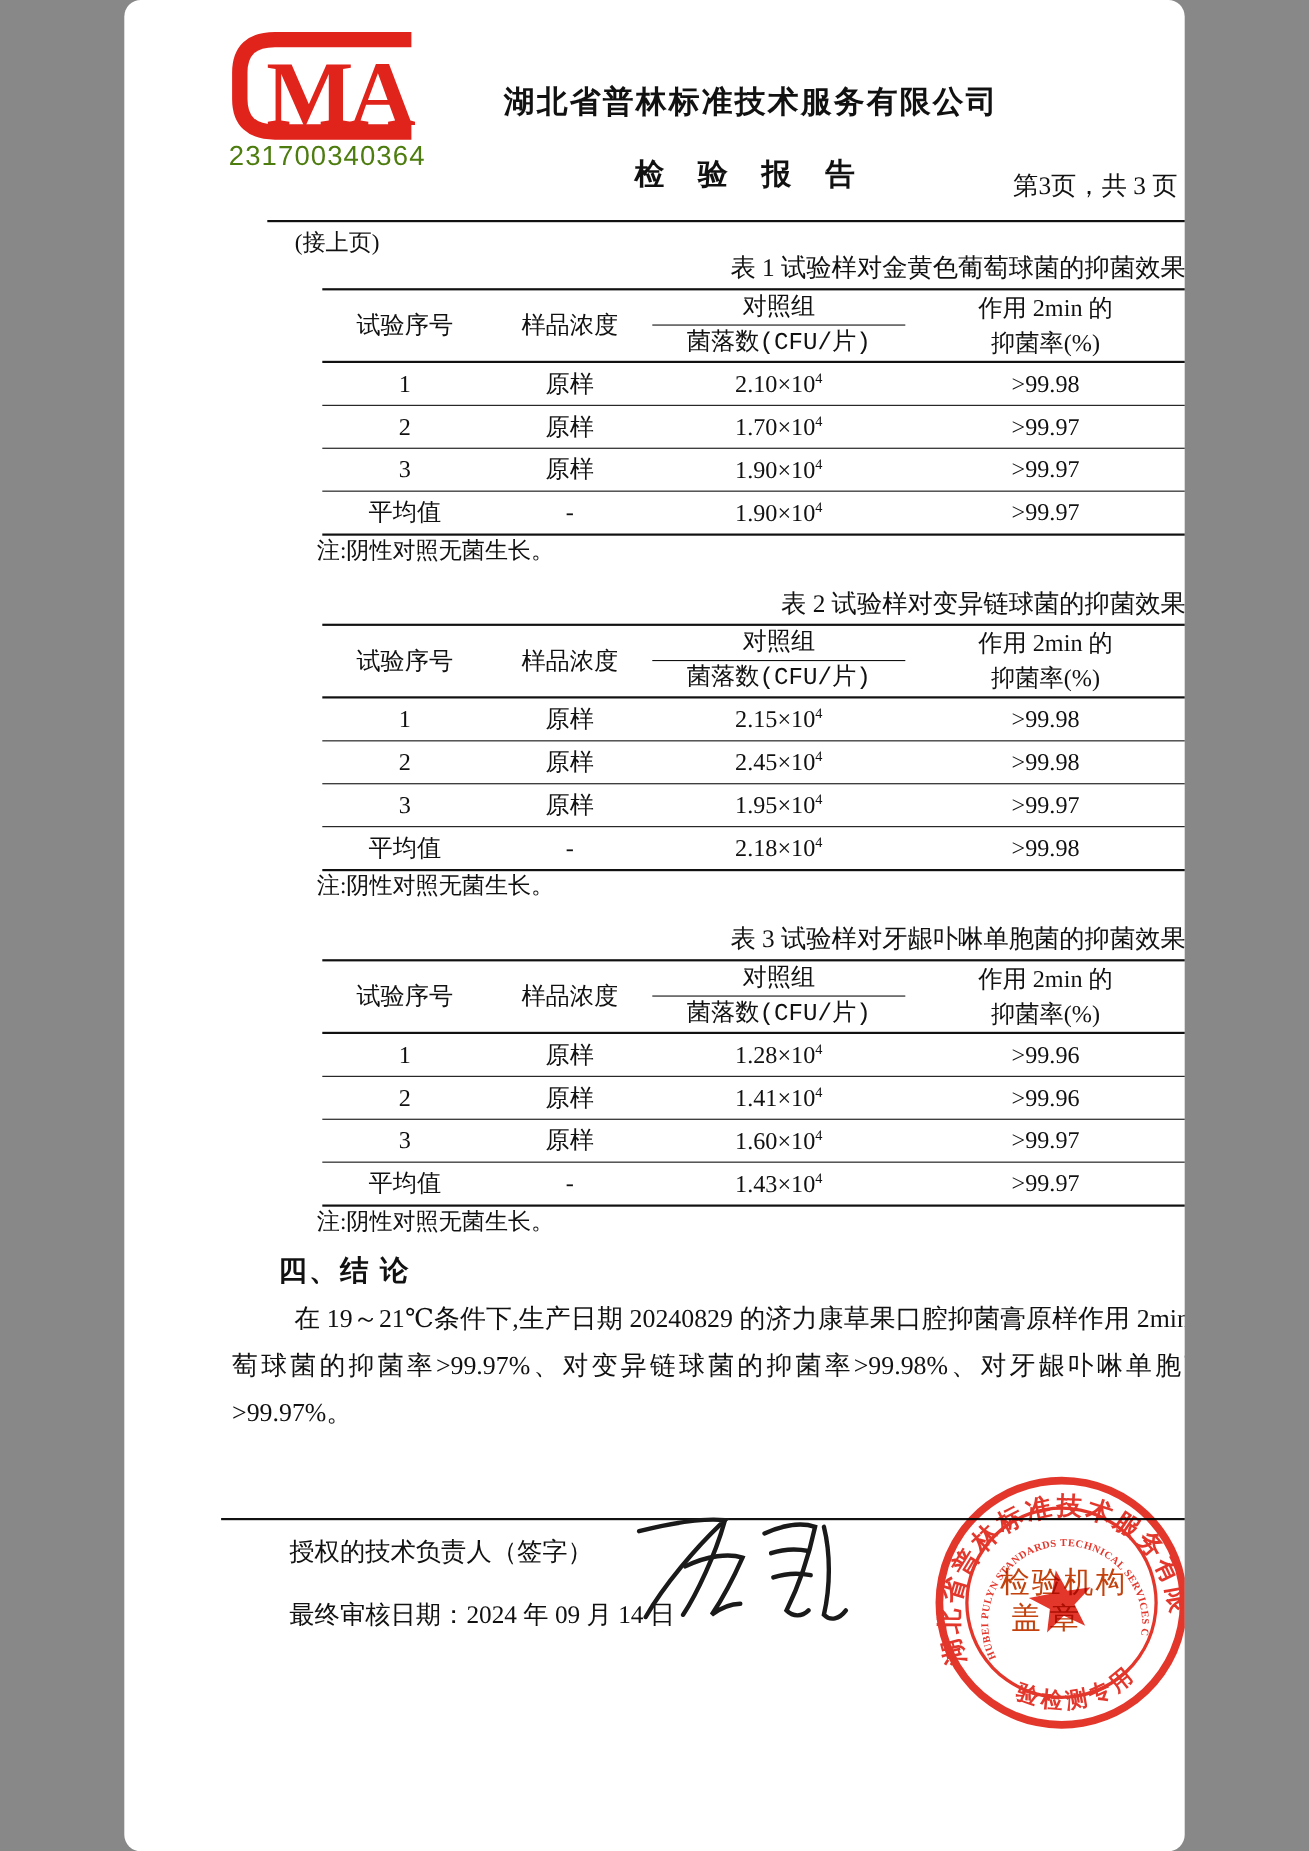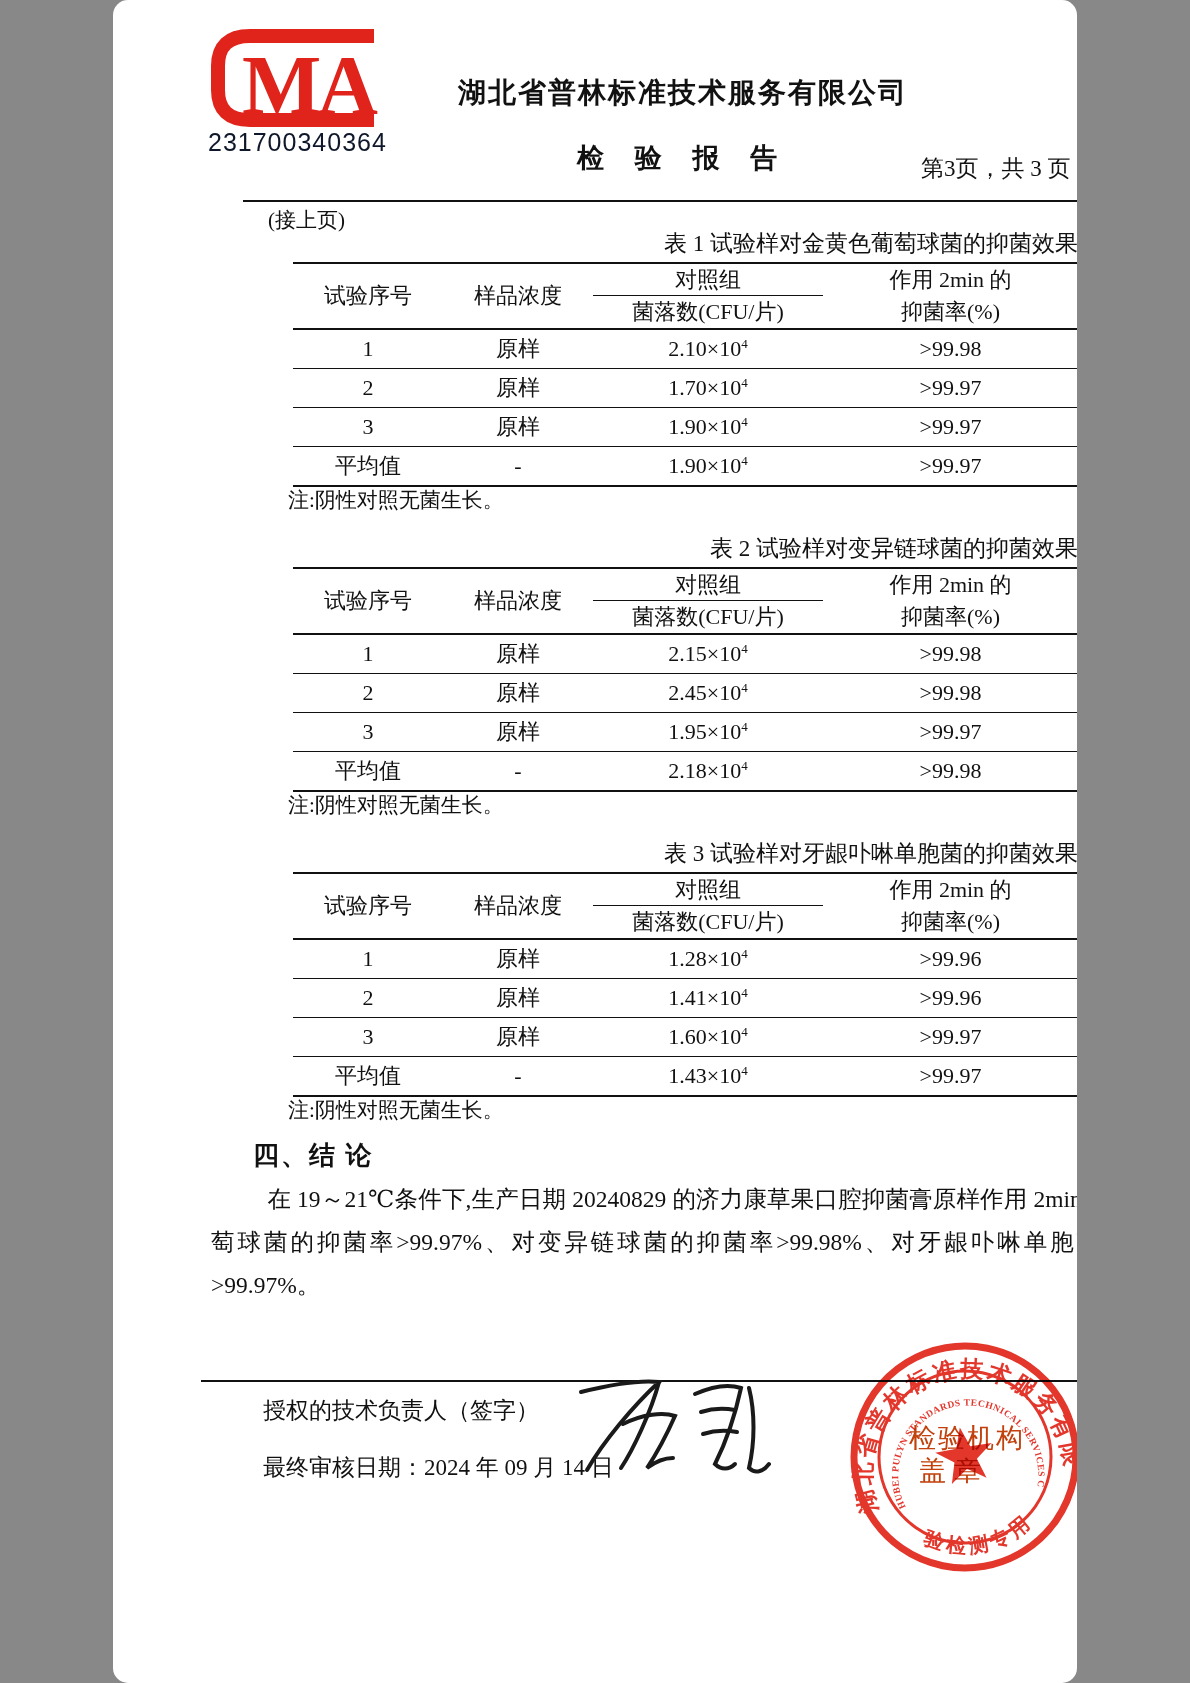--- a/index.html
+++ b/index.html
@@ -4,40 +4,40 @@
 <style>
   html,body{margin:0;padding:0;background:#888;}
   .page{
     position:relative;width:964px;height:1683px;margin:0 auto;
     background:#ffffff;overflow:hidden;
     font-family:"Liberation Serif","DejaVu Serif",serif;color:#111;border-radius:15px;
   }
   .abs{position:absolute;}
   
   .cma-number{left:95px;top:128px;width:178px;text-align:left;
-    font-family:"Liberation Sans",sans-serif;font-size:25px;letter-spacing:1px;color:#0f172a;}
+    font-family:"Liberation Sans",sans-serif;font-size:25px;letter-spacing:1px;color:#4d7c0f;}
   .company-title{left:170px;top:74px;width:800px;text-align:center;
     font-size:28px;font-weight:600;letter-spacing:2px;}
   .report-title{left:170px;top:116px;width:800px;text-align:center;
     font-size:27px;font-weight:600;letter-spacing:12px;margin-top:24px;}
   .sample-no{left:150px;top:153px;font-size:23px;}
   .page-info{left:808px;top:153px;font-size:23px;}
   .header-rule{left:130px;top:200px;width:928px;border-top:2.5px solid #111;height:0;}
   .pulyn-logo{left:1021px;top:31px;width:147px;height:122px;background:#0c4a6e;border-radius:10px;
     display:flex;flex-direction:column;align-items:center;justify-content:center;color:#fff;}
   .pulyn-cn{font-size:35px;letter-spacing:18px;text-indent:18px;font-weight:600;}
   .pulyn-en{font-family:"Liberation Sans",sans-serif;font-size:32px;font-weight:bold;letter-spacing:1px;margin-top:2px;}
   .continued{left:155px;top:206px;font-size:21px;}
   
   .tbl-title{left:180px;width:785px;text-align:right;font-size:23px;}
   .tbl{left:180px;width:785px;border-top:2.5px solid #111;border-bottom:2.5px solid #111;font-size:22px;}
   .trow{display:grid;grid-template-columns:150px 150px 230px 255px;align-items:center;}
   .thead{border-bottom:2px solid #111;}
   .thead .cell{text-align:center;}
-  .c3head{display:flex;flex-direction:column;align-items:center;}
+  .c3head{display:flex;flex-direction:column;align-items:center;font-family:Liberation Mono, monospace;}
   .c3head .l1{line-height:31px;}
   .c3line{width:230px;border-top:1.5px solid #111;height:0;}
   .c3head .l2{line-height:32px;}
   .c4head{text-align:center;line-height:32px;}
   .drow{height:38px;border-bottom:1.5px solid #111;}
   .drow:last-child{border-bottom:none;}
   .drow .cell{text-align:center;}
   sup{font-size:13px;}
   .tbl-note{left:175px;font-size:21px;}
   

